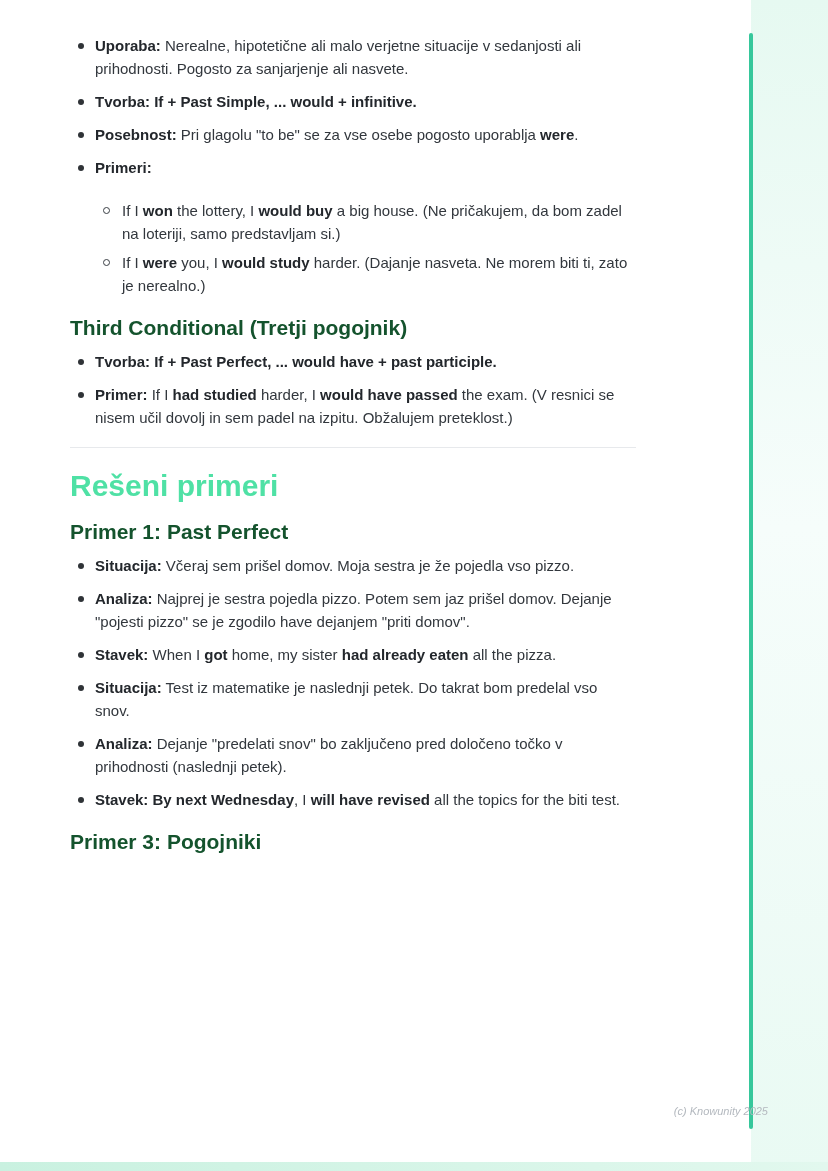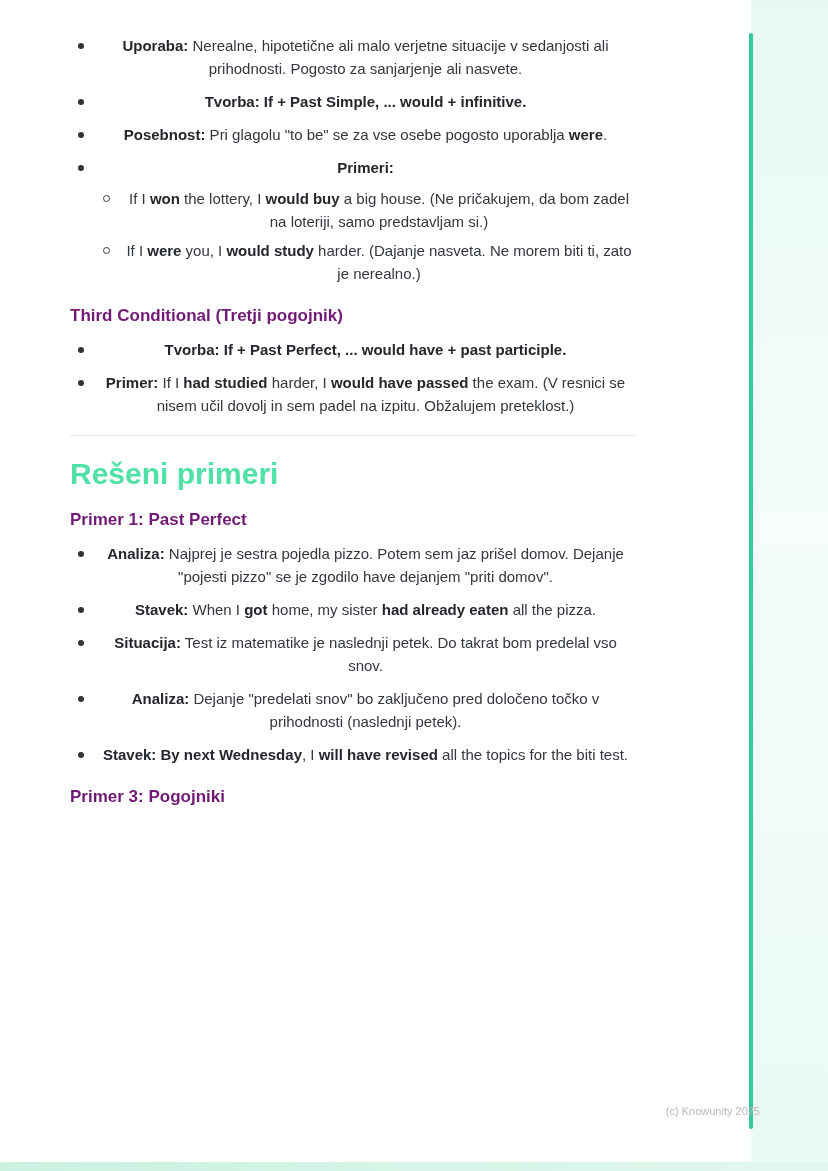--- a/index.html
+++ b/index.html
@@ -21,56 +21,56 @@
   }
   .bottom-strip {
     position:absolute; left:0; bottom:0; width:100%; height:9px;
     background:linear-gradient(90deg,#c9f1e0,#e2f8ee);
     z-index:3;
   }
   main {
     position:absolute; left:70px; top:34px; width:566px;
     font-size:15px; line-height:23px;
   }
-  ul { list-style:none; margin:0 0 4px 0;text-align:center; }
+  ul { list-style:none; margin:0 0 4px 0; }
   li { position:relative; padding-left:25px; margin-bottom:10px; }
   li::before {
     content:""; position:absolute; left:8px; top:9px;
     width:6px; height:6px; border-radius:50%; background:#2f3337;
   }
-  ul.sub { margin:8px 0 0 0; }
+  ul.sub { margin:20px 0 0 0; }
   ul.sub > li { padding-left:27px; margin-bottom:6px; }
   ul.sub > li::before {
     background:transparent; border:1.5px solid #3a3f45;
     width:5px; height:5px; left:8px; top:8px;
   }
   strong { font-weight:700; color:#23272c; }
   h2 {
     font-size:30px; line-height:31px; font-weight:700;
     color:#4fe1a5; margin:22px 0 6px 0;
   }
   h3 {
-    font-size:17px; line-height:21px; font-weight:700;
-    color:#701a75; margin:20px 0 12px 0;
+    font-size:21px; line-height:21px; font-weight:700;
+    color:#14532d; margin:20px 0 12px 0;
   }
   hr {
     border:none; border-top:1px solid #e7e9ec; margin:18px 0 0 0;
   }
   code.badge {
     display:inline-block;
     font-family:"DejaVu Sans Mono", monospace;
     font-size:12.5px; line-height:1.25; font-weight:700;
     color:#0ca678; background:#e7fbf2;
     border:1px solid #86e8c2; border-radius:5px;
     padding:3px 9px 4px; margin-right:6px;
     vertical-align:baseline;
   }
   .footer {
-    position:absolute; right:68px; bottom:54px;
-    font-size:11px; color:#b4b9bf; z-index:4;
+    position:absolute; right:60px; bottom:54px;
+    font-size:11px; color:#b4b9bf; z-index:4;font-style:italic;
   }
 </style>
 </head>
 <body>
 
 <div class="right-panel"></div>
 <div class="accent-line"></div>
 <div class="bottom-strip"></div>
 
 <main>
@@ -85,20 +85,21 @@
     </ul>
     <h3>Third Conditional (Tretji pogojnik)</h3>
     <ul>
       <li><strong>Tvorba: If + Past Perfect, ... would have + past participle.</strong></li>
       <li><strong>Primer:</strong><span> If I </span><strong>had studied</strong><span> harder, I </span><strong>would have passed</strong><span> the exam. (V resnici se nisem učil dovolj in sem padel na izpitu. Obžalujem preteklost.)</span></li>
     </ul>
     <hr>
     <h2>Rešeni primeri</h2>
     <h3>Primer 1: Past Perfect</h3>
     <ul>
+      <li><strong>Situacija:</strong><span> Včeraj sem prišel domov. Moja sestra je že pojedla vso pizzo.</span></li>
       <li><strong>Analiza:</strong><span> Najprej je sestra pojedla pizzo. Potem sem jaz prišel domov. Dejanje "pojesti pizzo" se je zgodilo have dejanjem "priti domov".</span></li>
       <li><strong>Stavek:</strong><span> When I </span><strong>got</strong><span> home, my sister </span><strong>had already eaten</strong><span> all the pizza.</span></li>
     </ul>
     <ul>
       <li><strong>Situacija:</strong><span> Test iz matematike je naslednji petek. Do takrat bom predelal vso snov.</span></li>
       <li><strong>Analiza:</strong><span> Dejanje "predelati snov" bo zaključeno pred določeno točko v prihodnosti (naslednji petek).</span></li>
       <li><strong>Stavek: By next Wednesday</strong><span>, I </span><strong>will have revised</strong><span> all the topics for the biti test.</span></li>
     </ul>
     <h3>Primer 3: Pogojniki</h3>
   </main>

